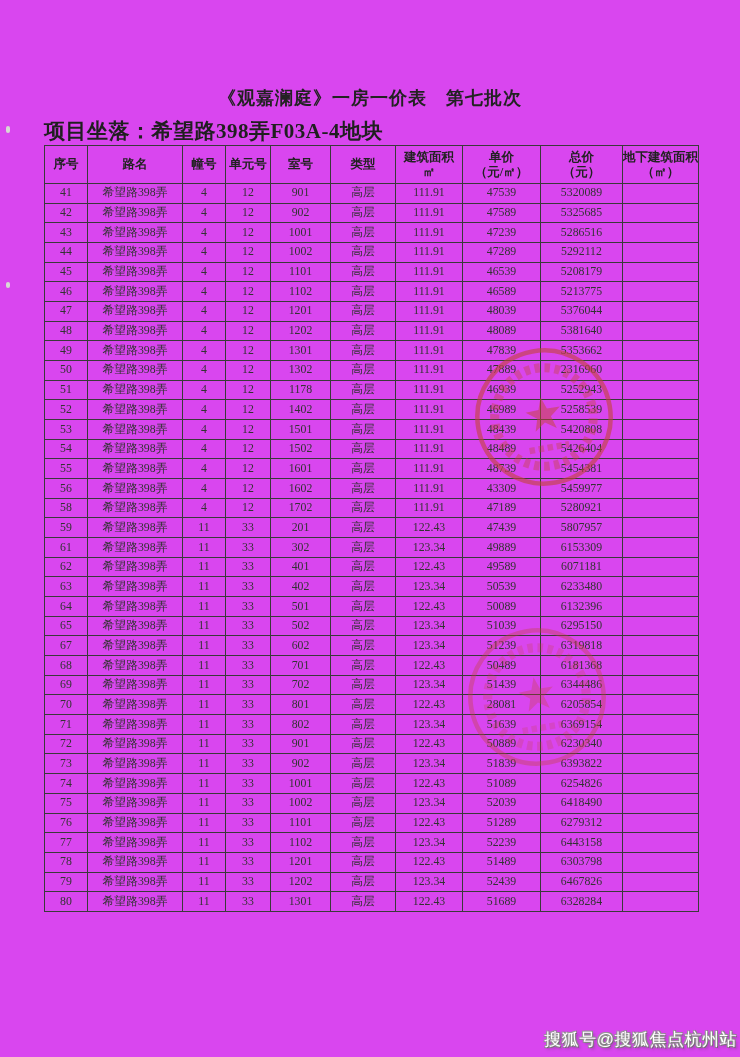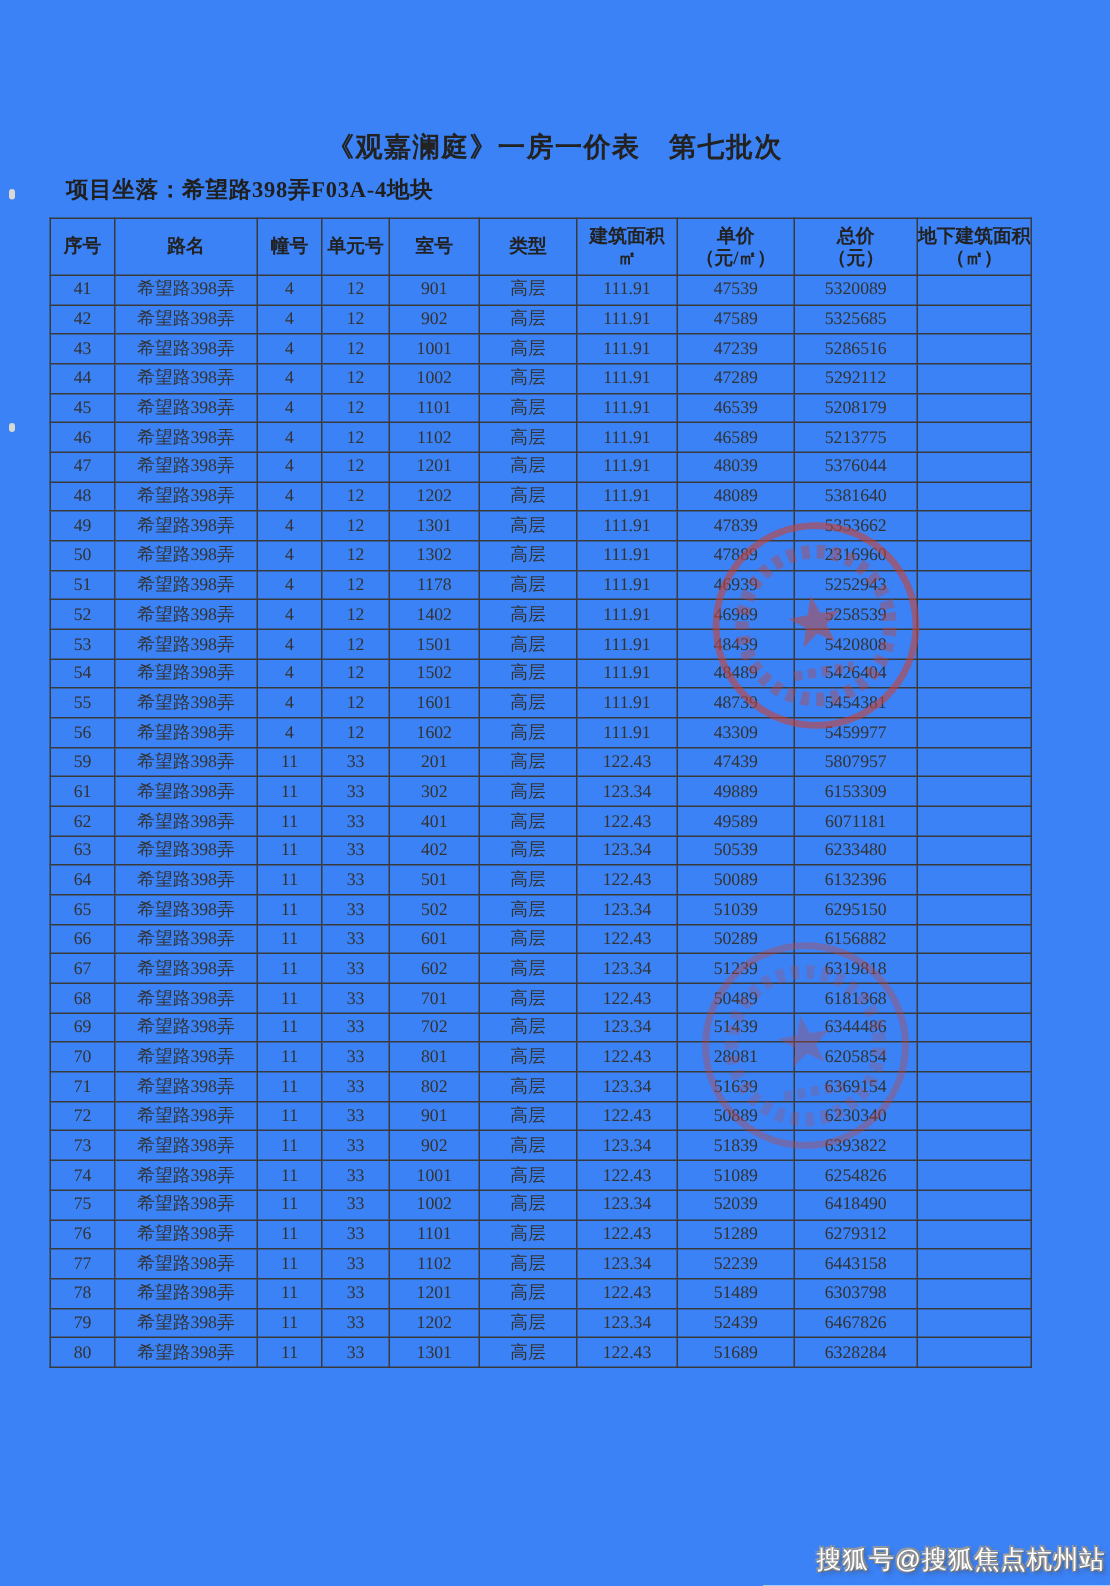--- a/index.html
+++ b/index.html
@@ -1,36 +1,36 @@
 <!DOCTYPE html>
 <html><head>
 <meta charset="utf-8">
 <style>
   * { margin:0; padding:0; box-sizing:border-box; }
   html,body { background:#ffffff; }
   .page {
     position:relative;
     width:740px; height:1057px;
-    background:#3b82f6;
+    background:#d946ef;
     overflow:hidden;
     font-family:"Liberation Serif","DejaVu Serif",serif;
     color:#2e2e2e;
   }
   .doc-title {
     position:absolute; top:86px; left:0; width:100%;
     text-align:center; font-size:18px; font-weight:bold;
     letter-spacing:1px; color:#222;
   }
   .doc-location {
     position:absolute; top:117px; left:44px;
-    font-size:15px; font-weight:bold; color:#1f1f1f;
+    font-size:21px; font-weight:bold; color:#1f1f1f;
     letter-spacing:0.5px;
   }
   table.price-table {
-    position:absolute; top:145px; left:33px;
+    position:absolute; top:145px; left:44px;
     width:654px; border-collapse:collapse; table-layout:fixed;padding-left:16px;
   }
   .price-table th, .price-table td {
     border:1.6px solid #3a3a3a;
     text-align:center; vertical-align:middle;
     overflow:hidden;
   }
   .price-table th {
     height:38px; font-size:12.5px; font-weight:bold;
     white-space:pre-line; line-height:1.2; color:#222;
@@ -293,20 +293,32 @@
           <td>4</td>
           <td>12</td>
           <td>1602</td>
           <td>高层</td>
           <td>111.91</td>
           <td>43309</td>
           <td>5459977</td>
           <td></td>
         </tr>
         <tr>
+          <td>58</td>
+          <td>希望路398弄</td>
+          <td>4</td>
+          <td>12</td>
+          <td>1702</td>
+          <td>高层</td>
+          <td>111.91</td>
+          <td>47189</td>
+          <td>5280921</td>
+          <td></td>
+        </tr>
+        <tr>
           <td>59</td>
           <td>希望路398弄</td>
           <td>11</td>
           <td>33</td>
           <td>201</td>
           <td>高层</td>
           <td>122.43</td>
           <td>47439</td>
           <td>5807957</td>
           <td></td>
@@ -362,32 +374,20 @@
         <tr>
           <td>65</td>
           <td>希望路398弄</td>
           <td>11</td>
           <td>33</td>
           <td>502</td>
           <td>高层</td>
           <td>123.34</td>
           <td>51039</td>
           <td>6295150</td>
-          <td></td>
-        </tr>
-        <tr>
-          <td>66</td>
-          <td>希望路398弄</td>
-          <td>11</td>
-          <td>33</td>
-          <td>601</td>
-          <td>高层</td>
-          <td>122.43</td>
-          <td>50289</td>
-          <td>6156882</td>
           <td></td>
         </tr>
         <tr>
           <td>67</td>
           <td>希望路398弄</td>
           <td>11</td>
           <td>33</td>
           <td>602</td>
           <td>高层</td>
           <td>123.34</td>

